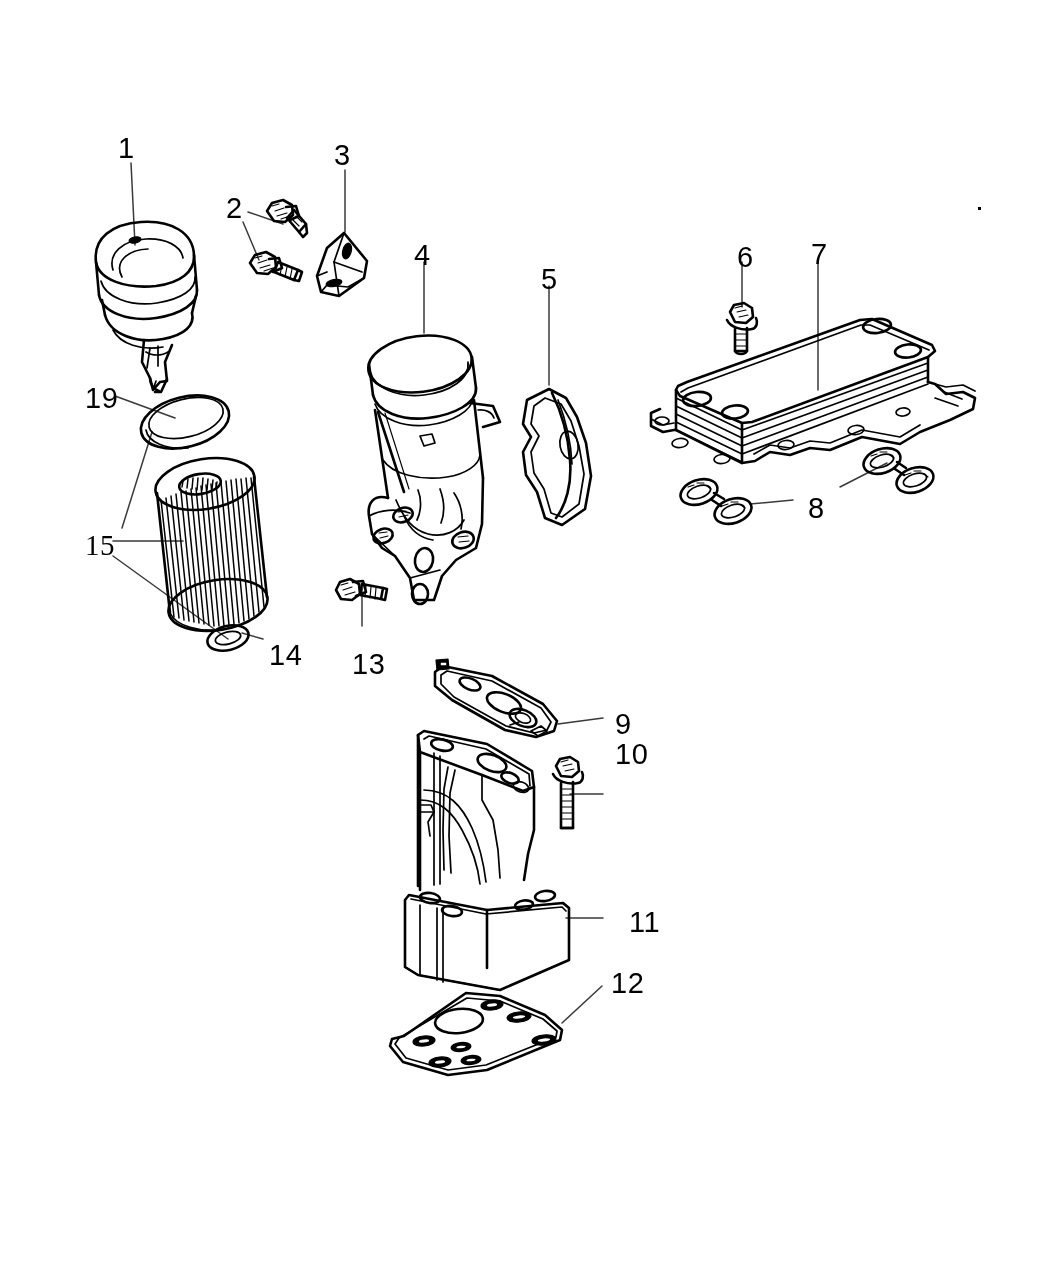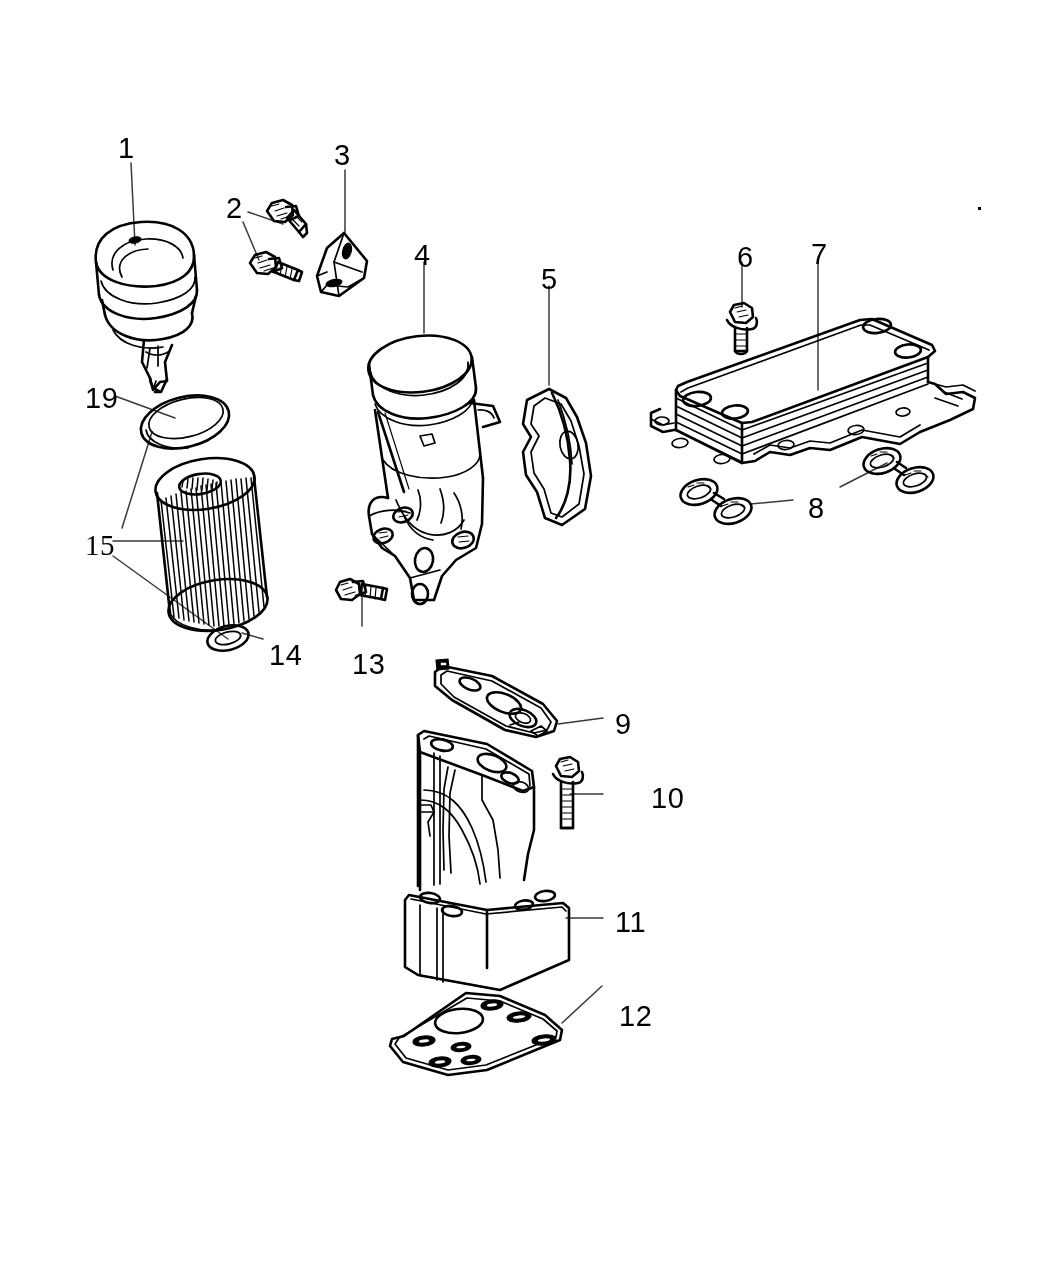--- a/index.html
+++ b/index.html
@@ -469,23 +469,23 @@
   <div class="callout-layer">
     <div class="callout" style="left: 118px; top: 134px;">1</div>
     <div class="callout" style="left: 226px; top: 194px;">2</div>
     <div class="callout" style="left: 334px; top: 141px;">3</div>
     <div class="callout" style="left: 414px; top: 241px;">4</div>
     <div class="callout" style="left: 541px; top: 265px;">5</div>
     <div class="callout" style="left: 737px; top: 243px;">6</div>
     <div class="callout" style="left: 811px; top: 240px;">7</div>
     <div class="callout" style="left: 808px; top: 494px;">8</div>
     <div class="callout" style="left: 615px; top: 710px;">9</div>
-    <div class="callout" style="left: 615px; top: 784px; margin-left: 36px;">10</div>
-    <div class="callout" style="left: 615px; top: 908px; text-align: right;">11</div>
-    <div class="callout" style="left: 611px; top: 1002px; margin-left: 8px;">12</div>
+    <div class="callout" style="left: 615px; top: 740px;">10</div>
+    <div class="callout" style="left: 629px; top: 908px; text-align: right;">11</div>
+    <div class="callout" style="left: 611px; top: 969px;">12</div>
     <div class="callout" style="left: 352px; top: 637px; margin-top: 13px;">13</div>
     <div class="callout" style="left: 269px; top: 641px;">14</div>
     <div class="callout" style="left: 85px; top: 531px; font-family: Liberation Serif, serif;">15</div>
     <div class="callout" style="left: 85px; top: 384px;">19</div>
   </div>
 
   <div class="speck" style="left:978px; top:207px;"></div>
 
 </div>
 

